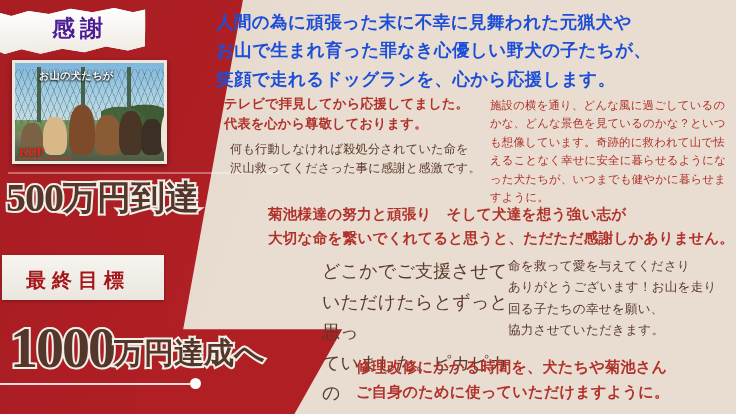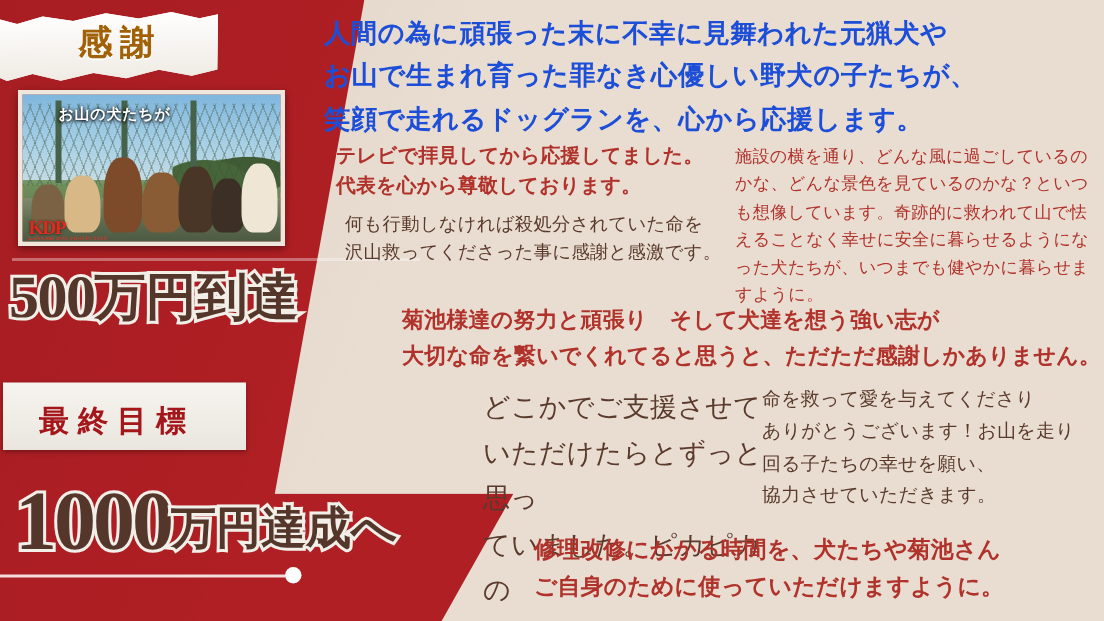--- a/index.html
+++ b/index.html
@@ -76,32 +76,32 @@
     position: absolute;
     left: 0; top: 0; right: 0; bottom: 0;
     background: linear-gradient(180deg, #ffffff 0%, #efeae3 100%);
   }
   .thanks-text {
     position: absolute;
     left: 52px;
     top: 13px;
     font-size: 23px;
     font-weight: bold;
-    color: #a16207;
+    color: #4c1d95;
     letter-spacing: 5px;
     text-shadow: 0 1px 0 rgba(255,255,255,0.8);
     white-space: nowrap;
   }
 
   
   .thumb {
     position: absolute;
     left: 12px;
     top: 60px;
-    width: 178px;
+    width: 155px;
     height: 104px;
     border: 3px solid #efe7dc;
     box-sizing: border-box;
     background: linear-gradient(180deg, #8ec0e2 0%, #aed4e8 38%, #6f8f5a 62%, #4f6b42 100%);
     overflow: hidden;
     box-shadow: 0 2px 5px rgba(0,0,0,0.4);
   }
   .thumb-sky {
     position: absolute;
     left: 0; top: 0; width: 100%; height: 58%;

